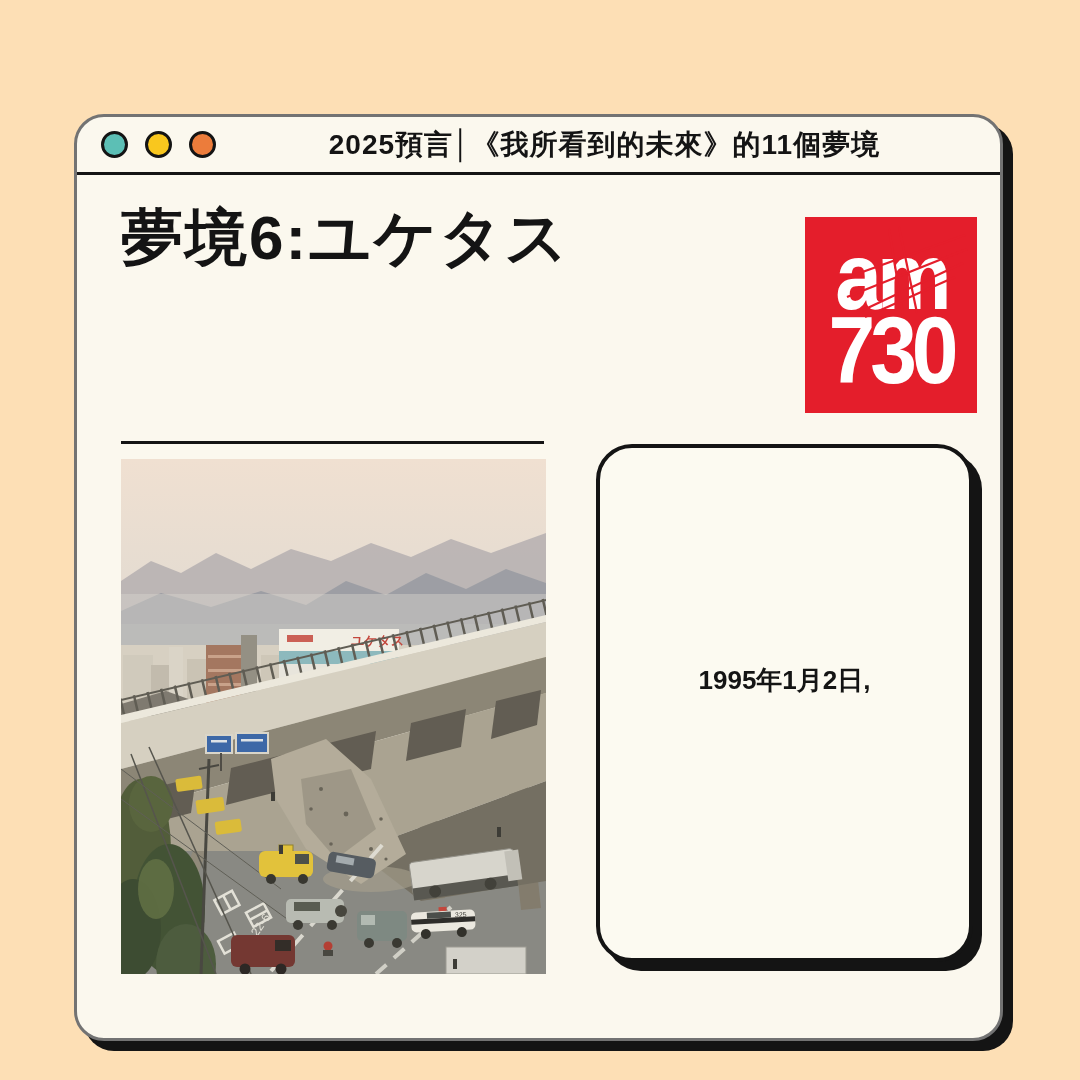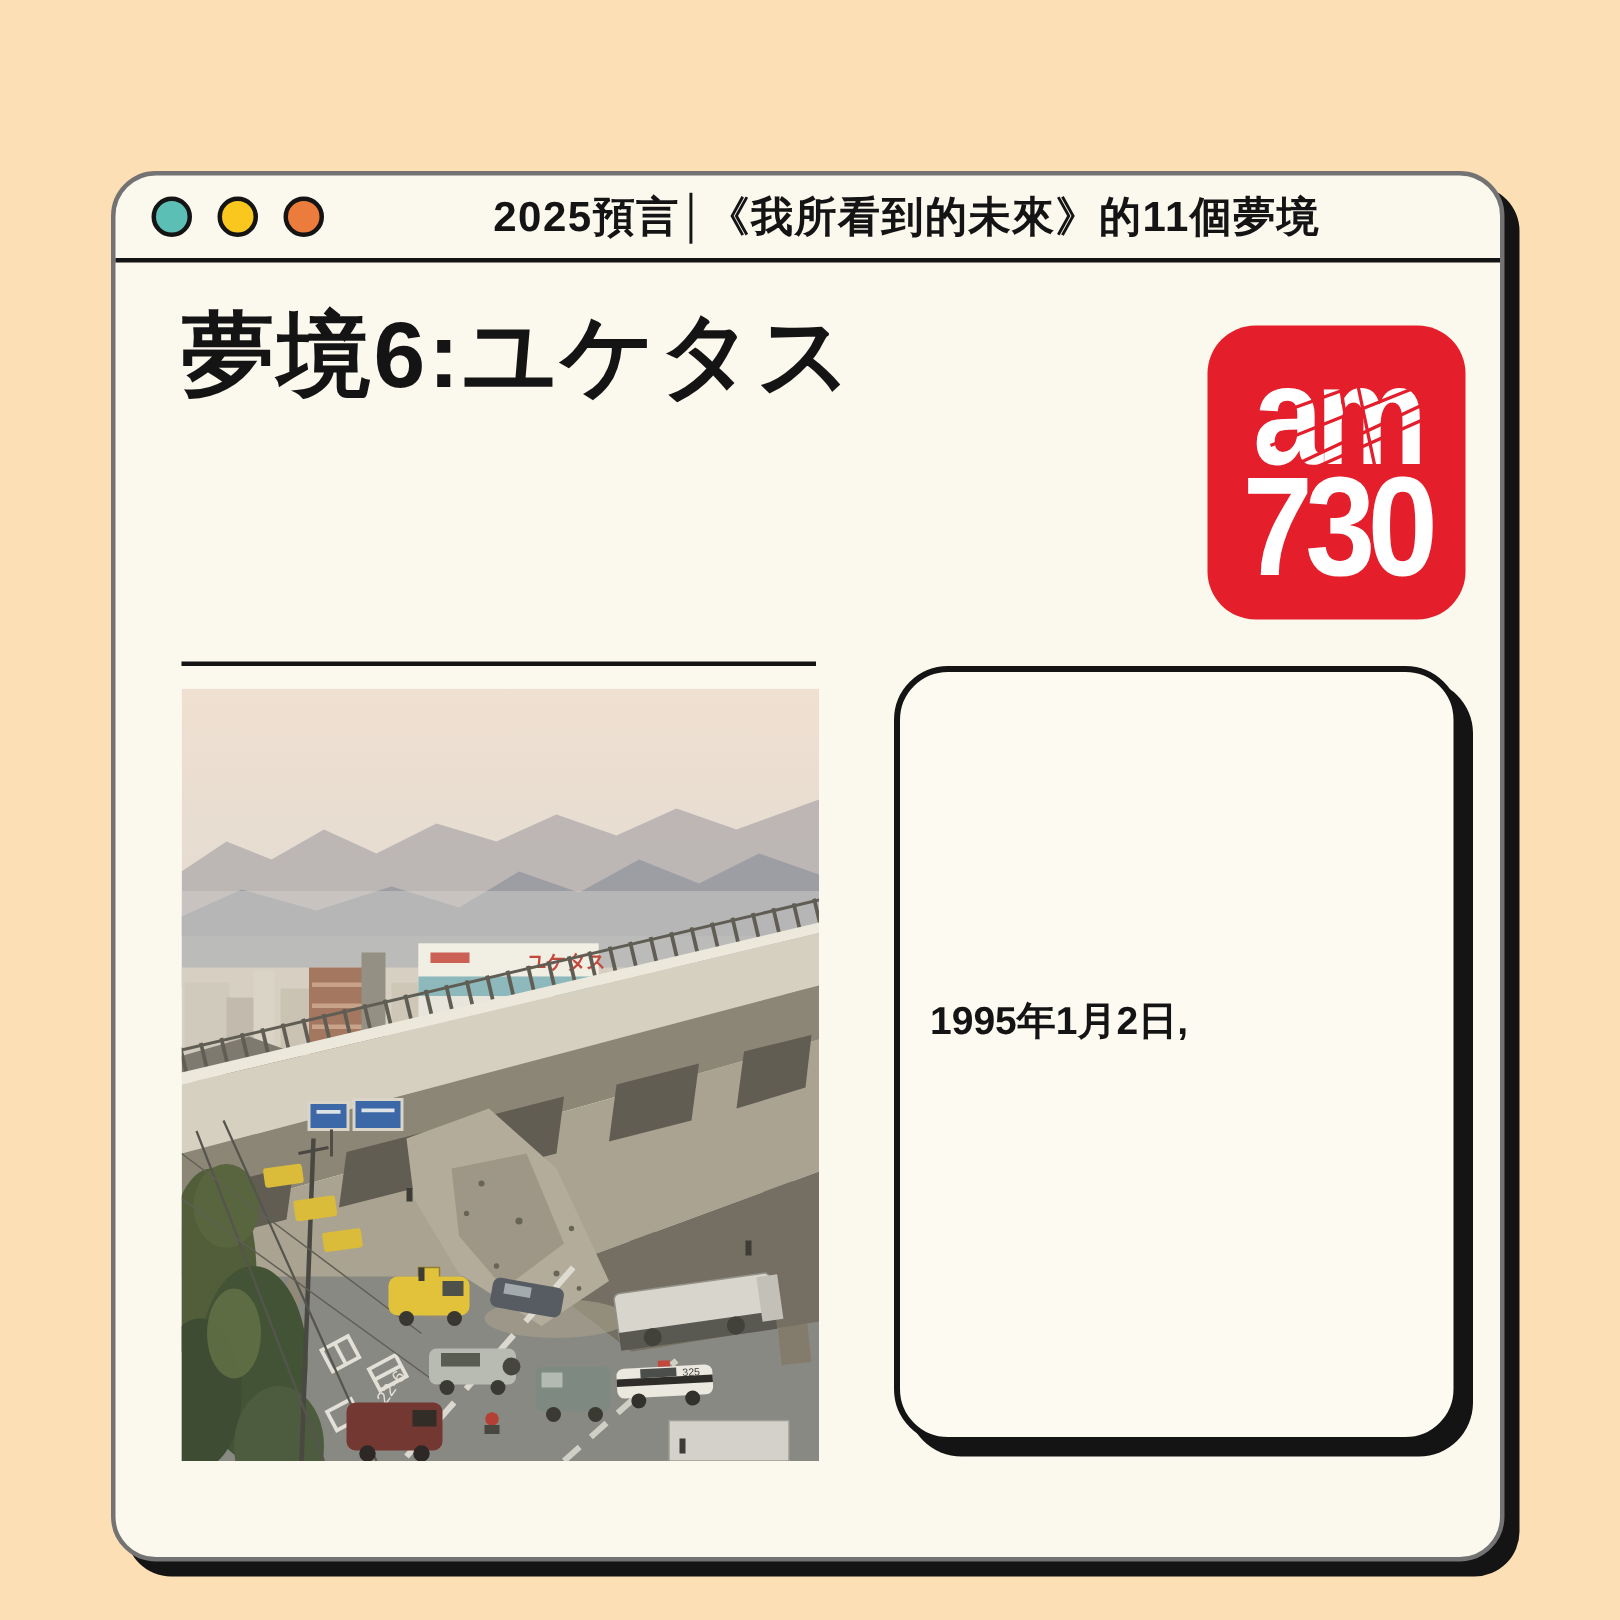--- a/index.html
+++ b/index.html
@@ -50,38 +50,38 @@
   .photo svg{display:block;width:100%;height:100%;}
   .infobox{
     position:absolute;left:519px;top:327px;width:377px;height:518px;
     box-sizing:border-box;background:#FCFAF1;
     border:4px solid #141414;border-radius:36px;
     box-shadow:9px 9px 0 #141414;
     display:flex;flex-direction:column;justify-content:center;gap:46px;
     padding:10px 20px;
   }
   .infobox p{margin:0;font-size:26px;font-weight:700;line-height:1.32;}
-  .infobox .date{display:block;}
+  .infobox .date{display:block;text-align:center;}
 </style>
 </head>
 <body>
 
 <div class="stage" style="background: rgb(253, 223, 181);">
   <div class="window" style="background: rgb(251, 248, 238);">
 
     <div class="titlebar">
       <span class="dot" style="background: rgb(92, 191, 181);"></span>
       <span class="dot" style="background: rgb(249, 199, 30);"></span>
       <span class="dot" style="background: rgb(236, 124, 59);"></span>
       <div class="window-title">2025預言│《我所看到的未來》的11個夢境</div>
     </div>
 
     <h1 class="heading">夢境6:ユケタス</h1>
 
-    <div class="logo" style="background: rgb(228, 30, 43); color: rgb(255, 255, 255); border-radius: 32px;">
+    <div class="logo" style="background: rgb(228, 30, 43); color: rgb(255, 255, 255);">
       <span class="logo-line">am</span>
       <span class="logo-line">730</span>
       <svg class="logo-cables" viewBox="0 0 172 196">
         <g stroke="#E41E2B" stroke-width="2.2" fill="none">
           <line x1="38" y1="62" x2="160" y2="18"></line>
           <line x1="42" y1="80" x2="162" y2="32"></line>
           <line x1="52" y1="96" x2="158" y2="46"></line>
           <line x1="84" y1="12" x2="98" y2="98"></line>
           <line x1="94" y1="10" x2="112" y2="96"></line>
           <line x1="60" y1="100" x2="150" y2="60"></line>

